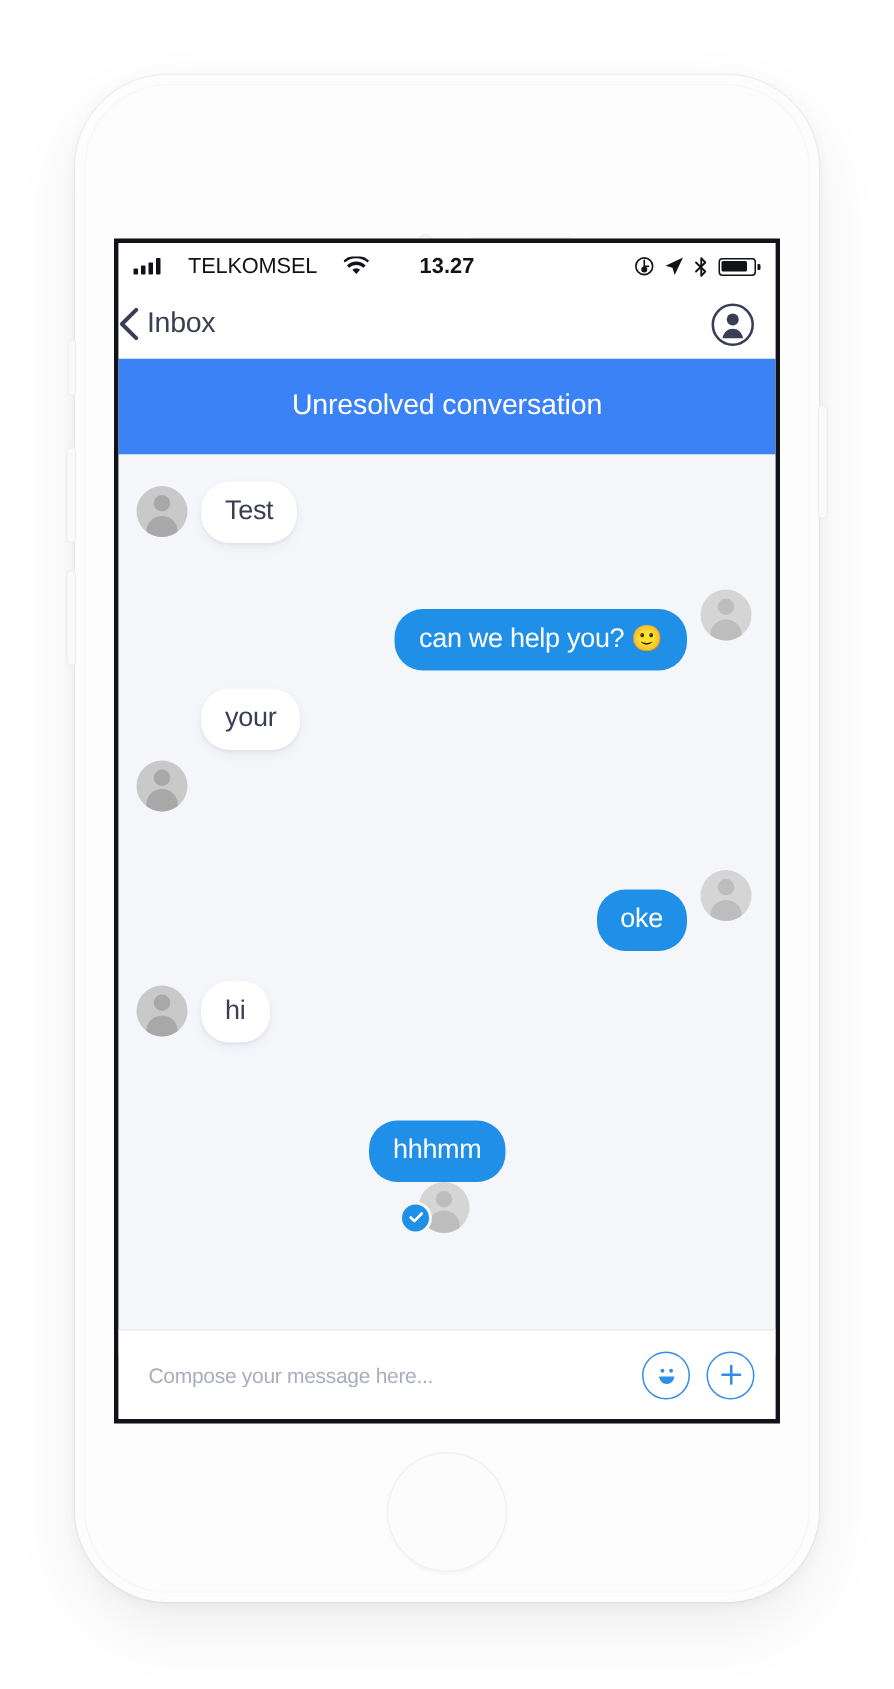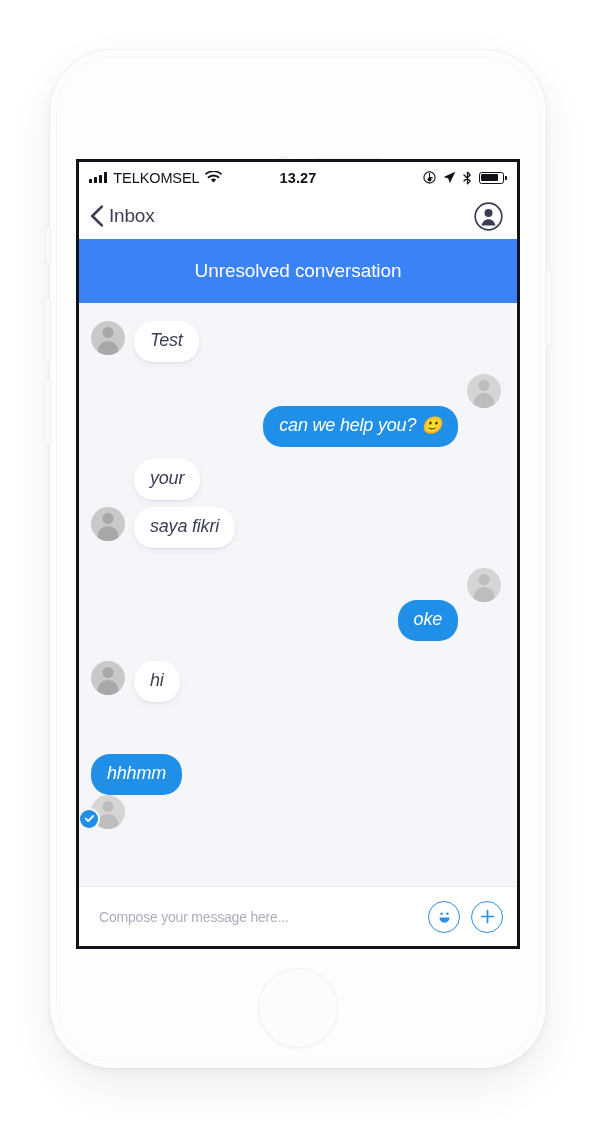--- a/index.html
+++ b/index.html
@@ -99,21 +99,21 @@
 
   
   .status-bar {
     height: 31px;
     background: #ffffff;
     display: flex;
     align-items: center;
     padding: 0 13px 0 10px;
     position: relative;
   }
-  .sb-left { display: flex; align-items: center; gap: 6px; }
+  .sb-left { display: flex; align-items: center; gap: 18px; }
   .sb-carrier {
     font-size: 14.5px;
     color: #111318;
     letter-spacing: -0.1px;
     font-family: "Liberation Sans", sans-serif;
   }
   .signal-bars { display: flex; align-items: flex-end; gap: 1.6px; height: 11px; }
   .signal-bars i { display:block; width: 3.4px; background: #111318; border-radius: 0.6px; }
   .signal-bars i:nth-child(1){height:4px}
   .signal-bars i:nth-child(2){height:6px}
@@ -158,21 +158,21 @@
     background:#111318;
     border-radius:1px;
   }
 
   
   .nav-bar {
     height: 46px;
     background: #ffffff;
     display: flex;
     align-items: center;
-    padding: 0 14px 0 11px;
+    padding: 0 14px 0 0;
     position: relative;
   }
   .nav-back {
     display: flex;
     align-items: center;
     gap: 5px;
     cursor: pointer;
   }
   .nav-back-label {
     font-size: 19px;
@@ -223,23 +223,22 @@
   
   .chat {
     background: #f5f6fa;
     height: 600px;
     padding: 18px 16px 0 12px;
     overflow: hidden;
   }
 
   .row {
     display: flex;
-    align-items: flex-start;
+    align-items: center;
     margin-bottom: 12px;
-    font-style: italic;
   }
   .row.in  { justify-content: flex-start; }
   .row.out { justify-content: flex-end; }
 
   .avatar {
     width: 34px; height: 34px;
     border-radius: 50%;
     background: #c9c9c9;
     flex: 0 0 34px;
     position: relative;
@@ -441,21 +440,20 @@
         <div class="avatar light"></div>
       </div>
 
       <div class="row in" style="margin-bottom:7px;">
         <div class="avatar spacer"></div>
         <div class="bubble in">your</div>
       </div>
 
       <div class="row in">
         <div class="avatar"></div>
-        <div class="bubble in">saya fikri</div>
       </div>
 
       <div class="row out" style="margin-top:20px;">
         <div class="bubble out">oke</div>
         <div class="avatar light"></div>
       </div>
 
       <div class="row in" style="margin-top:20px;">
         <div class="avatar"></div>
         <div class="bubble in">hi</div>

